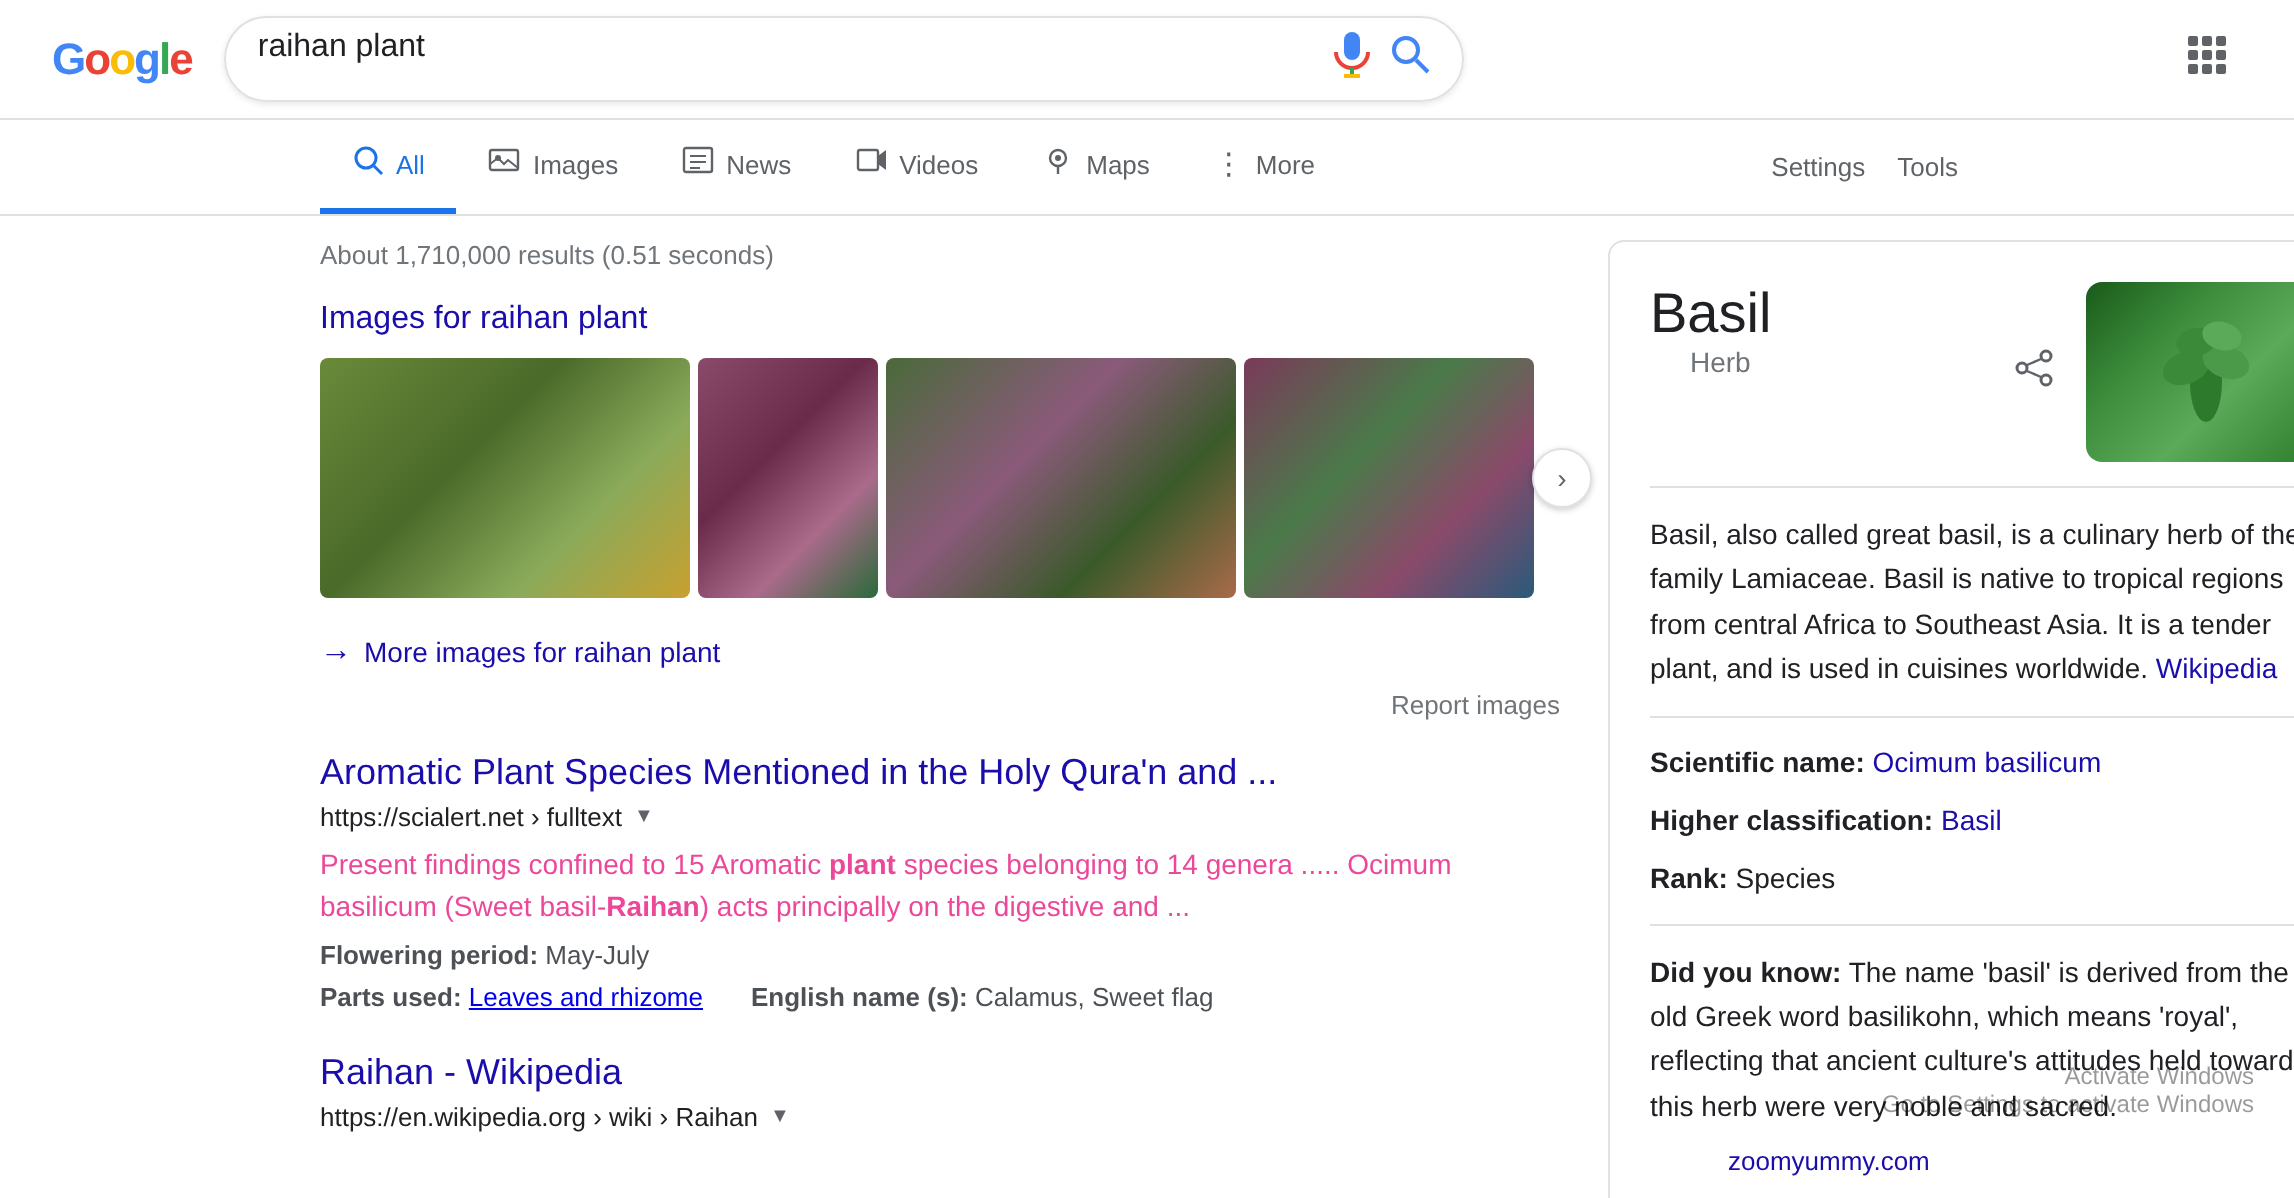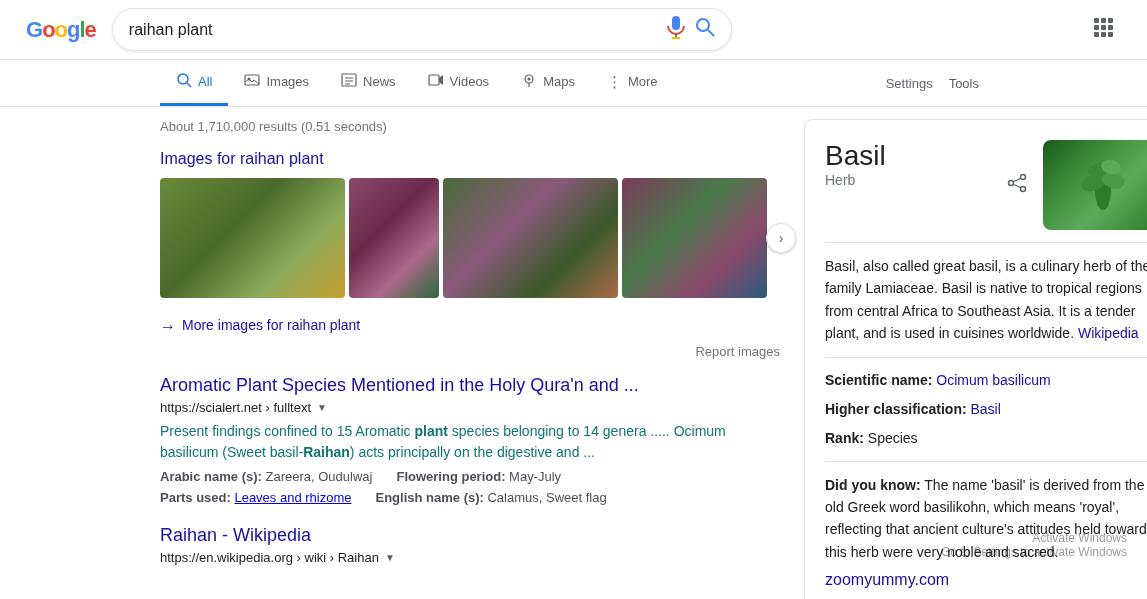--- a/index.html
+++ b/index.html
@@ -8,21 +8,21 @@
     
     .header { display: flex; align-items: center; padding: 8px 26px; border-bottom: 1px solid #e0e0e0; position: relative; }
     .logo { font-size: 22px; font-weight: bold; margin-right: 16px; letter-spacing: -1px; }
     .logo span:nth-child(1) { color: #4285f4; }
     .logo span:nth-child(2) { color: #ea4335; }
     .logo span:nth-child(3) { color: #fbbc05; }
     .logo span:nth-child(4) { color: #4285f4; }
     .logo span:nth-child(5) { color: #34a853; }
     .logo span:nth-child(6) { color: #ea4335; }
 
-    .search-bar-wrapper { flex: 1; max-width: 620px; display: flex; align-items: center; border: 1px solid #dfe1e5; border-radius: 24px; padding: 6px 16px; box-shadow: 0 1px 3px rgba(0,0,0,0.1); }
+    .search-bar-wrapper { flex: 1; max-width: 620px; display: flex; align-items: flex-start; border: 1px solid #dfe1e5; border-radius: 24px; padding: 6px 16px; box-shadow: 0 1px 3px rgba(0,0,0,0.1); }
     .search-input { flex: 1; border: none; outline: none; font-size: 16px; color: #202124; }
     .search-icons { display: flex; align-items: center; gap: 10px; }
     .mic-icon { color: #4285f4; font-size: 18px; cursor: pointer; }
     .search-btn-icon { color: #4285f4; font-size: 20px; cursor: pointer; }
 
     .header-right { margin-left: auto; display: flex; align-items: center; }
     .apps-grid { font-size: 20px; color: #5f6368; cursor: pointer; padding: 8px; }
 
     
     .nav-tabs { display: flex; align-items: center; padding: 0 160px; border-bottom: 1px solid #e0e0e0; }
@@ -52,44 +52,44 @@
 
     .more-images-link { display: flex; align-items: center; gap: 6px; color: #1a0dab; font-size: 14px; margin-top: 10px; cursor: pointer; }
     .report-images { float: right; color: #70757a; font-size: 13px; cursor: pointer; margin-top: 10px; }
 
     
     .search-result { margin-bottom: 8px; }
     .result-title { font-size: 18px; color: #1a0dab; cursor: pointer; margin-bottom: 4px; }
     .result-url-row { display: flex; align-items: center; gap: 6px; margin-bottom: 6px; }
     .result-url { color: #202124; font-size: 13px; }
     .result-url-arrow { color: #5f6368; font-size: 10px; cursor: pointer; }
-    .result-snippet { font-size: 14px; color: #0f766e; line-height: 1.5; }
+    .result-snippet { font-size: 14px; color: #ec4899; line-height: 1.5; }
     .result-meta { display: flex; gap: 24px; margin-top: 6px; font-size: 13px; color: #4d5156; }
     .meta-label { font-weight: bold; }
 
     .result2 { margin-top: 20px; }
 
     
     .right-col { flex: 0 0 380px; }
     .knowledge-panel { border: 1px solid #dfe1e5; border-radius: 8px; padding: 20px; background: #fff; }
     .kp-header { display: flex; align-items: flex-start; justify-content: space-between; margin-bottom: 12px; }
     .kp-title-section { display: flex; flex-direction: column; }
     .kp-title { font-size: 28px; font-weight: normal; color: #202124; }
-    .kp-subtitle { font-size: 14px; color: #70757a; }
+    .kp-subtitle { font-size: 14px; color: #70757a; margin-left: 20px; }
     .kp-share { font-size: 18px; color: #5f6368; cursor: pointer; }
     .kp-image { width: 120px; height: 90px; background: linear-gradient(135deg, #2a7a2a 0%, #4a9a4a 40%, #6aba6a 70%, #1a6a1a 100%); border-radius: 8px; }
 
     .kp-divider { border: none; border-top: 1px solid #e0e0e0; margin: 12px 0; }
     .kp-description { font-size: 14px; color: #202124; line-height: 1.6; margin-bottom: 12px; }
     .kp-description a { color: #1a0dab; text-decoration: none; }
     .kp-field { font-size: 14px; color: #202124; margin-bottom: 8px; line-height: 1.5; }
     .kp-field-label { font-weight: bold; }
     .kp-field a { color: #1a0dab; text-decoration: none; }
     .kp-did-you-know { font-size: 14px; color: #202124; line-height: 1.6; margin-bottom: 8px; }
-    .kp-source { font-size: 16px; color: #1a0dab; cursor: pointer; }
+    .kp-source { font-size: 13px; color: #1a0dab; cursor: pointer; margin-left: 39px; }
 
     .activate-windows { position: fixed; bottom: 40px; right: 20px; color: rgba(0,0,0,0.4); font-size: 12px; text-align: right; pointer-events: none; }
   </style>
 </head>
 <body>
 
 <div class="header">
   <div class="logo">
     <span>G</span><span>o</span><span>o</span><span>g</span><span>l</span><span>e</span>
   </div>
@@ -214,24 +214,20 @@
     <div class="search-result">
       <div class="result-title">Aromatic Plant Species Mentioned in the Holy Qura'n and ...</div>
       <div class="result-url-row">
         <span class="result-url">https://scialert.net › fulltext</span>
         <span class="result-url-arrow">▼</span>
       </div>
       <div class="result-snippet">
         Present findings confined to 15 Aromatic <span style="font-weight:bold;">plant</span> species belonging to 14 genera ..... Ocimum basilicum (Sweet basil-<span style="font-weight:bold;">Raihan</span>) acts principally on the digestive and ...
       </div>
       <div class="result-meta">
-        <div>
-          <span class="meta-label">Arabic name (s): </span>
-          <span>Zareera, Oudulwaj</span>
-        </div>
         <div>
           <span class="meta-label">Flowering period: </span>
           <span>May-July</span>
         </div>
       </div>
       <div class="result-meta">
         <div>
           <span class="meta-label">Parts used: </span>
           <a href="#">Leaves and rhizome</a>
         </div>

